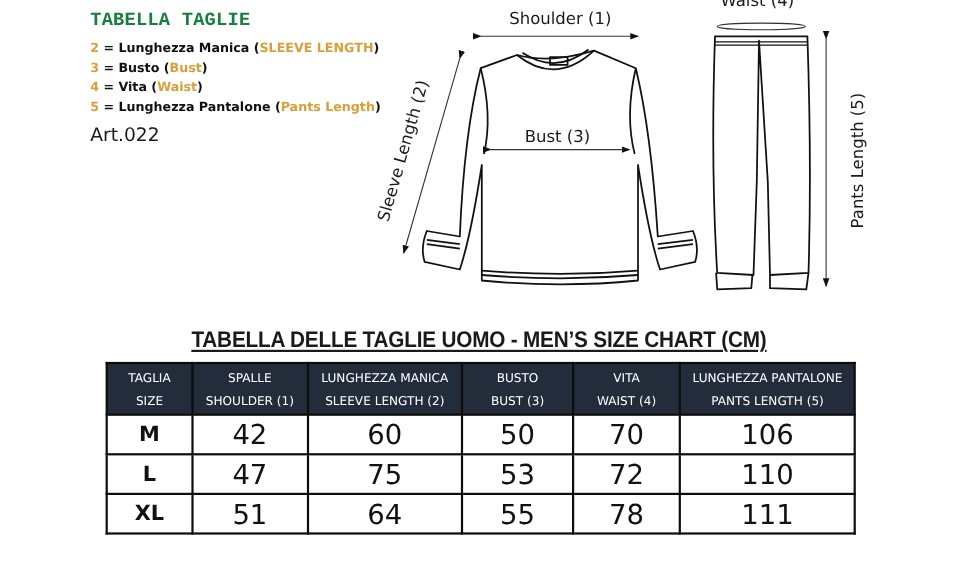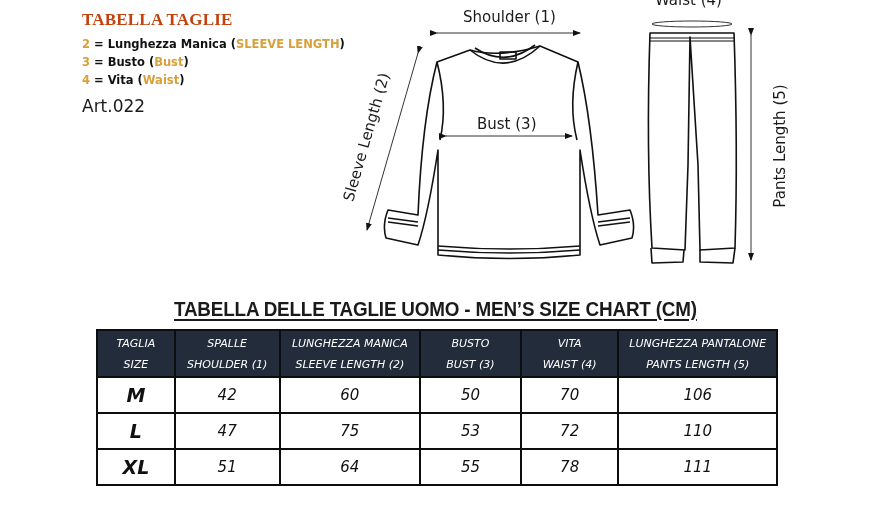--- a/index.html
+++ b/index.html
@@ -1,46 +1,47 @@
 <!DOCTYPE html>
 <html><head>
   <meta charset="utf-8">
   <style>
     * { box-sizing: border-box; margin: 0; padding: 0; }
     html, body { width: 870px; height: 524px; background: #ffffff; overflow: hidden; }
     body { position: relative; font-family: "DejaVu Sans", sans-serif; color: #111; }
 
     .legend { position: absolute; left: 82px; top: 10px; }
-    .legend .title { font-family: Liberation Serif, serif; font-weight: bold; font-size: 17px; color: #c2410c; letter-spacing: 0.2px; }
+    .legend .title { font-family: Liberation Mono, monospace; font-weight: bold; font-size: 17px; color: #15803d; letter-spacing: 0.2px; }
     .legend .subtitle { font-size: 15px; color: #d9a038; margin-top: 3px; }
     .legend ul { list-style: none; margin-top: 5px; }
     .legend li { font-size: 11.5px; font-weight: bold; color: #111; line-height: 18px; white-space: nowrap; }
     .legend .num, .legend .en { color: #d9a038; }
     .legend .art { font-size: 17px; color: #1a1a1a; margin-top: 7px; }
 
     .diagram { position: absolute; left: 0; top: 0; }
     .diagram-label { position: absolute; font-size: 15px; color: #1a1a1a; white-space: nowrap; }
 
     .table-title { position: absolute; left: 174px; top: 297px; font-family: "Liberation Sans", sans-serif; font-weight: bold; font-size: 20.5px; color: #1a1a1a; text-decoration: underline; text-decoration-thickness: 1.5px; text-underline-offset: 3px; letter-spacing: -0.2px; white-space: nowrap; transform: scaleX(0.92); transform-origin: left top; }
 
-    table.size-table { position: absolute; left: 96px; top: 329px; width: 682px; border-collapse: collapse; font-style: italic; }
+    table.size-table { position: absolute; left: 96px; top: 329px; width: 682px; border-collapse: collapse; }
     .size-table th { background: #232c3b; color: #ffffff; font-weight: normal; font-size: 11px; line-height: 21px; height: 47px; border: 2px solid #0d0d0d; text-align: center; padding: 0; }
-    .size-table td { height: 36px; border: 2px solid #0d0d0d; text-align: center; font-size: 15px; color: #111; padding: 0; }
+    .size-table td { height: 36px; border: 2px solid #0d0d0d; text-align: center; font-size: 25px; color: #111; padding: 0; }
     .size-table td.size { font-weight: bold; font-size: 19px; }
     .size-table th span { display: block; }
   </style>
 </head>
 <body>
 
 <div class="legend">
   <div class="title">TABELLA TAGLIE</div>
   <ul>
     <li><span class="num">2</span> = <span>Lunghezza Manica</span> (<span class="en">SLEEVE LENGTH</span>)</li>
     <li><span class="num">3</span> = <span>Busto</span> (<span class="en">Bust</span>)</li>
     <li><span class="num">4</span> = <span>Vita</span> (<span class="en">Waist</span>)</li>
+    <li><span class="num">5</span> = <span>Lunghezza Pantalone</span> (<span class="en">Pants Length</span>)</li>
   </ul>
   <div class="art">Art.022</div>
 </div>
 
 <svg class="diagram" width="870" height="290" viewBox="0 0 870 290">
   <defs>
     <marker id="ah" markerWidth="8" markerHeight="8" refX="7" refY="4" orient="auto">
       <path d="M0,1 L8,4 L0,7 Z" fill="#111"></path>
     </marker>
   </defs>

